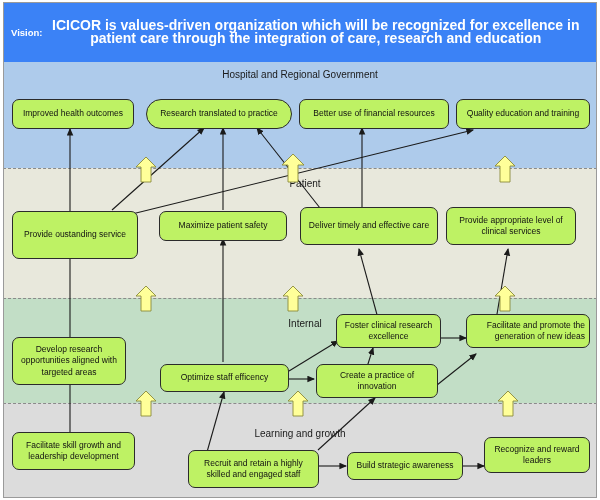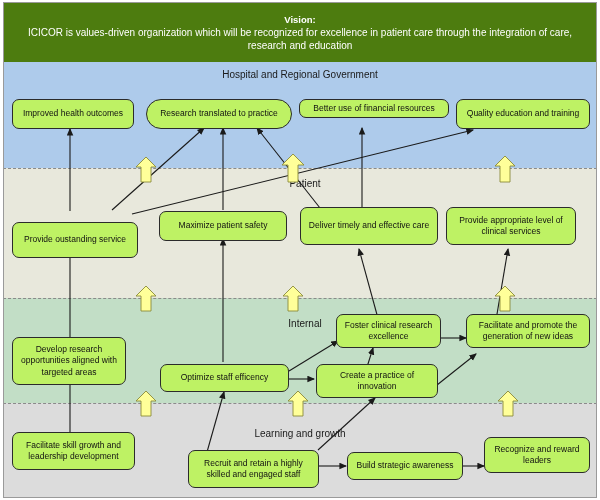--- a/index.html
+++ b/index.html
@@ -9,29 +9,29 @@
     position:relative;
     width:600px;height:500px;
     overflow:hidden;
     background:#ffffff;
     box-sizing:border-box;
   }
 
   
   .vision{
     position:absolute;left:3px;top:2px;width:594px;height:60px;
-    background:#4d7c0f;
+    background:#3b82f6;
     color:#ffffff;
-    display:flex;flex-direction:column;align-items:center;justify-content:center;
+    display:flex;align-items:center;justify-content:center;
     text-align:center;
     font-size:9.5px;font-weight:bold;line-height:13px;
     padding:0 8px;box-sizing:border-box;
   }
   .vision .vtitle{font-size:9.5px;font-weight:bold;}
-  .vision .vtext{font-size:10px;font-weight:normal;}
+  .vision .vtext{font-size:14px;font-weight:bold;}
 
   
   .band{position:absolute;left:3px;width:594px;box-sizing:border-box;}
   .band-stakeholder{top:62px;height:106px;background:#aecbeb;}
   .band-patient{top:168px;height:130px;background:#e8e8dc;}
   .band-internal{top:298px;height:105px;background:#c2dec6;}
   .band-learning{top:403px;height:95px;background:#dcdcdc;}
 
   .band-divider{
     position:absolute;left:3px;width:594px;height:0;
@@ -161,33 +161,33 @@
       <polygon points="505,286 515,296 510,296 510,311 500,311 500,296 495,296"></polygon>
 
       <polygon points="146,391 156,401 151,401 151,416 141,416 141,401 136,401"></polygon>
       <polygon points="298,391 308,401 303,401 303,416 293,416 293,401 288,401"></polygon>
       <polygon points="508,391 518,401 513,401 513,416 503,416 503,401 498,401"></polygon>
     </g>
   </svg>
 
   <div class="node" style="left:12px;  top:99px;  width:122px; height:30px;">Improved health outcomes</div>
   <div class="node" style="left:146px; top:99px;  width:146px; height:30px;border-radius:15px;">Research translated to practice</div>
-  <div class="node" style="left:299px; top:99px;  width:150px; height:19px;">Better use of financial resources</div>
+  <div class="node" style="left:299px; top:99px;  width:150px; height:30px;">Better use of financial resources</div>
   <div class="node" style="left:456px; top:99px;  width:134px; height:30px;">Quality education and training</div>
 
-  <div class="node" style="left:12px;  top:222px; width:126px; height:36px;">Provide oustanding service</div>
+  <div class="node" style="left:12px;  top:211px; width:126px; height:48px;">Provide oustanding service</div>
   <div class="node" style="left:159px; top:211px; width:128px; height:30px;">Maximize patient safety</div>
   <div class="node" style="left:300px; top:207px; width:138px; height:38px;">Deliver timely and effective care</div>
   <div class="node" style="left:446px; top:207px; width:130px; height:38px;">Provide appropriate level of clinical services</div>
 
   <div class="node" style="left:12px;  top:337px; width:114px; height:48px;">Develop research opportunities aligned with targeted areas</div>
   <div class="node" style="left:160px; top:364px; width:129px; height:28px;">Optimize staff efficency</div>
   <div class="node" style="left:336px; top:314px; width:105px; height:34px;">Foster clinical research excellence</div>
   <div class="node" style="left:316px; top:364px; width:122px; height:34px;">Create a practice of innovation</div>
-  <div class="node" style="left:466px; top:314px; width:124px; height:34px;">Facilitate and promote the generation of new ideas</div>
+  <div class="node" style="left:466px; top:314px; width:124px; height:34px;text-align:right;">Facilitate and promote the generation of new ideas</div>
 
   <div class="node" style="left:12px;  top:432px; width:123px; height:38px;">Facilitate skill growth and leadership development</div>
   <div class="node" style="left:188px; top:450px; width:131px; height:38px;">Recruit and retain a highly skilled and engaged staff</div>
   <div class="node" style="left:347px; top:452px; width:116px; height:28px;">Build strategic awareness</div>
   <div class="node" style="left:484px; top:437px; width:106px; height:36px;">Recognize and reward leaders</div>
 
   <div class="frame"></div>
 </div>
 
 </body></html>

